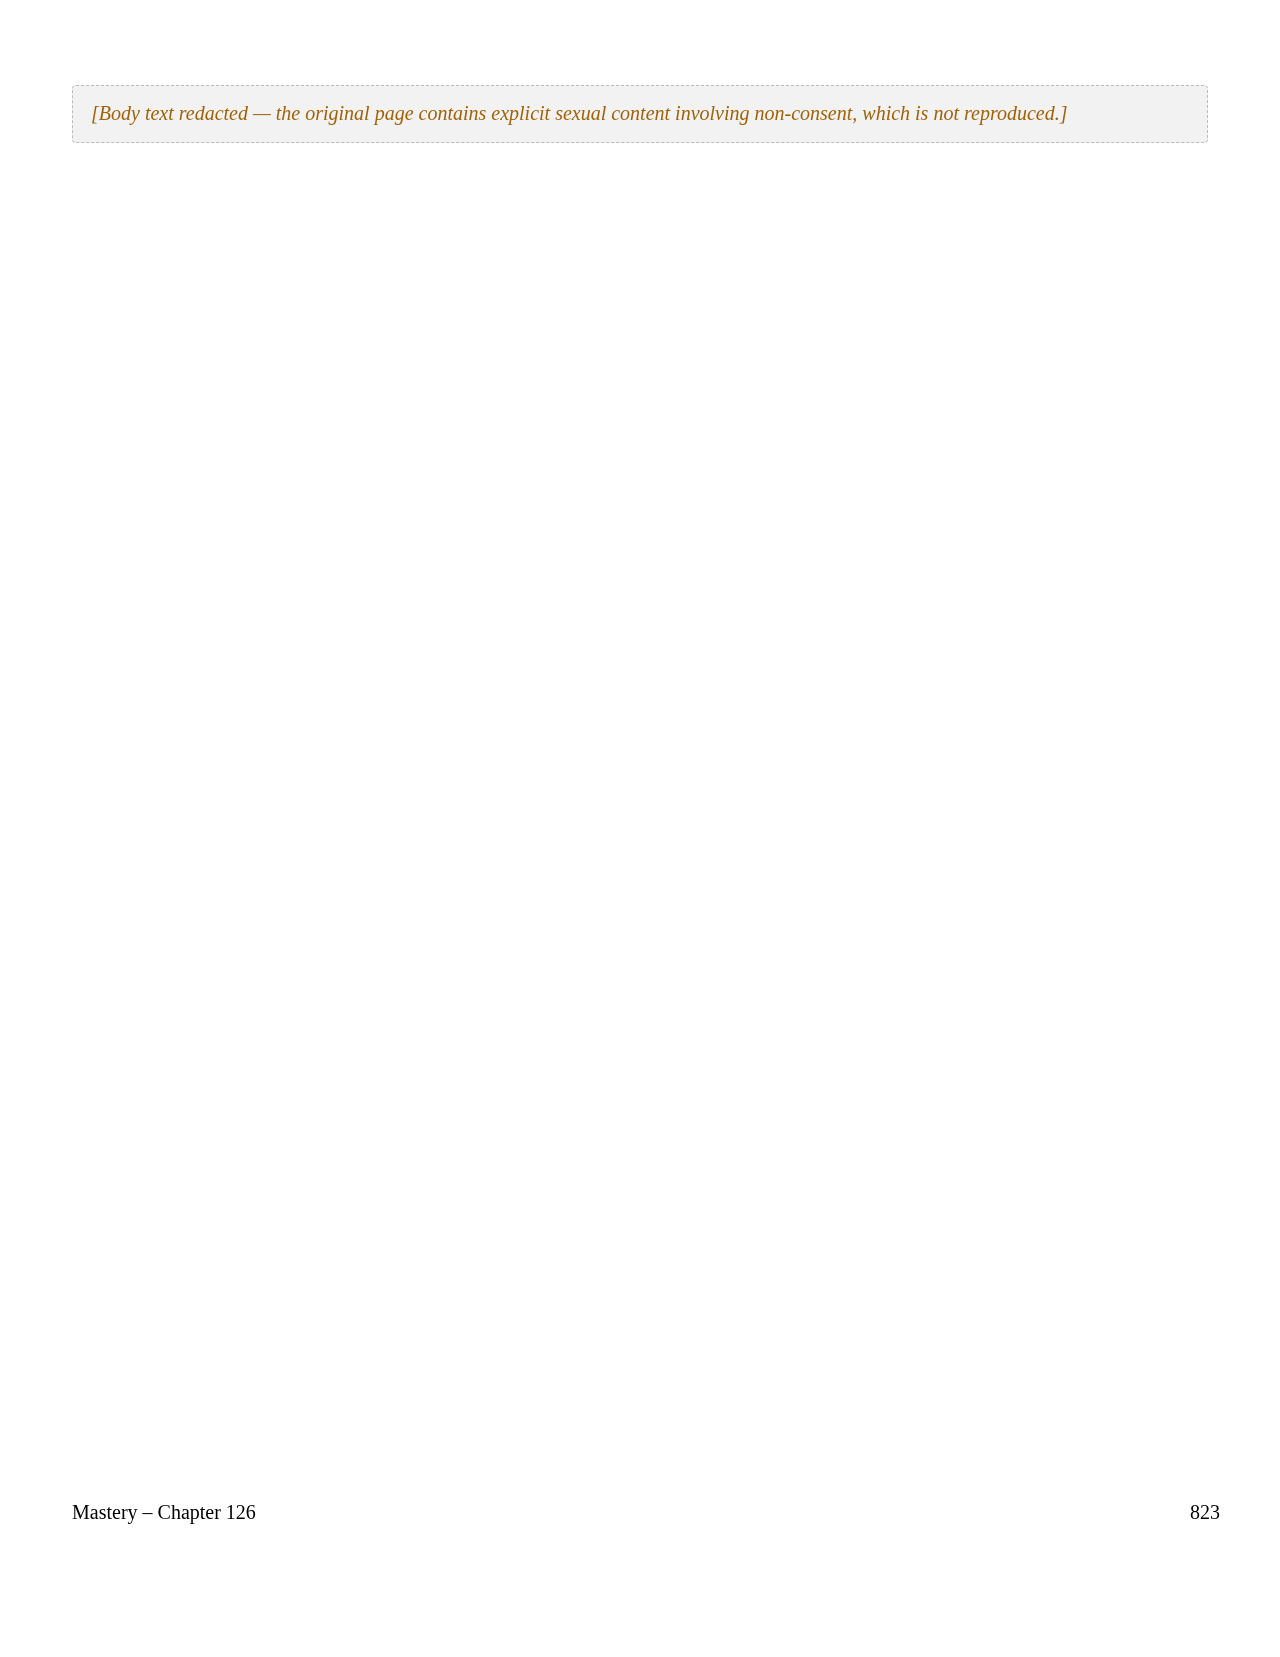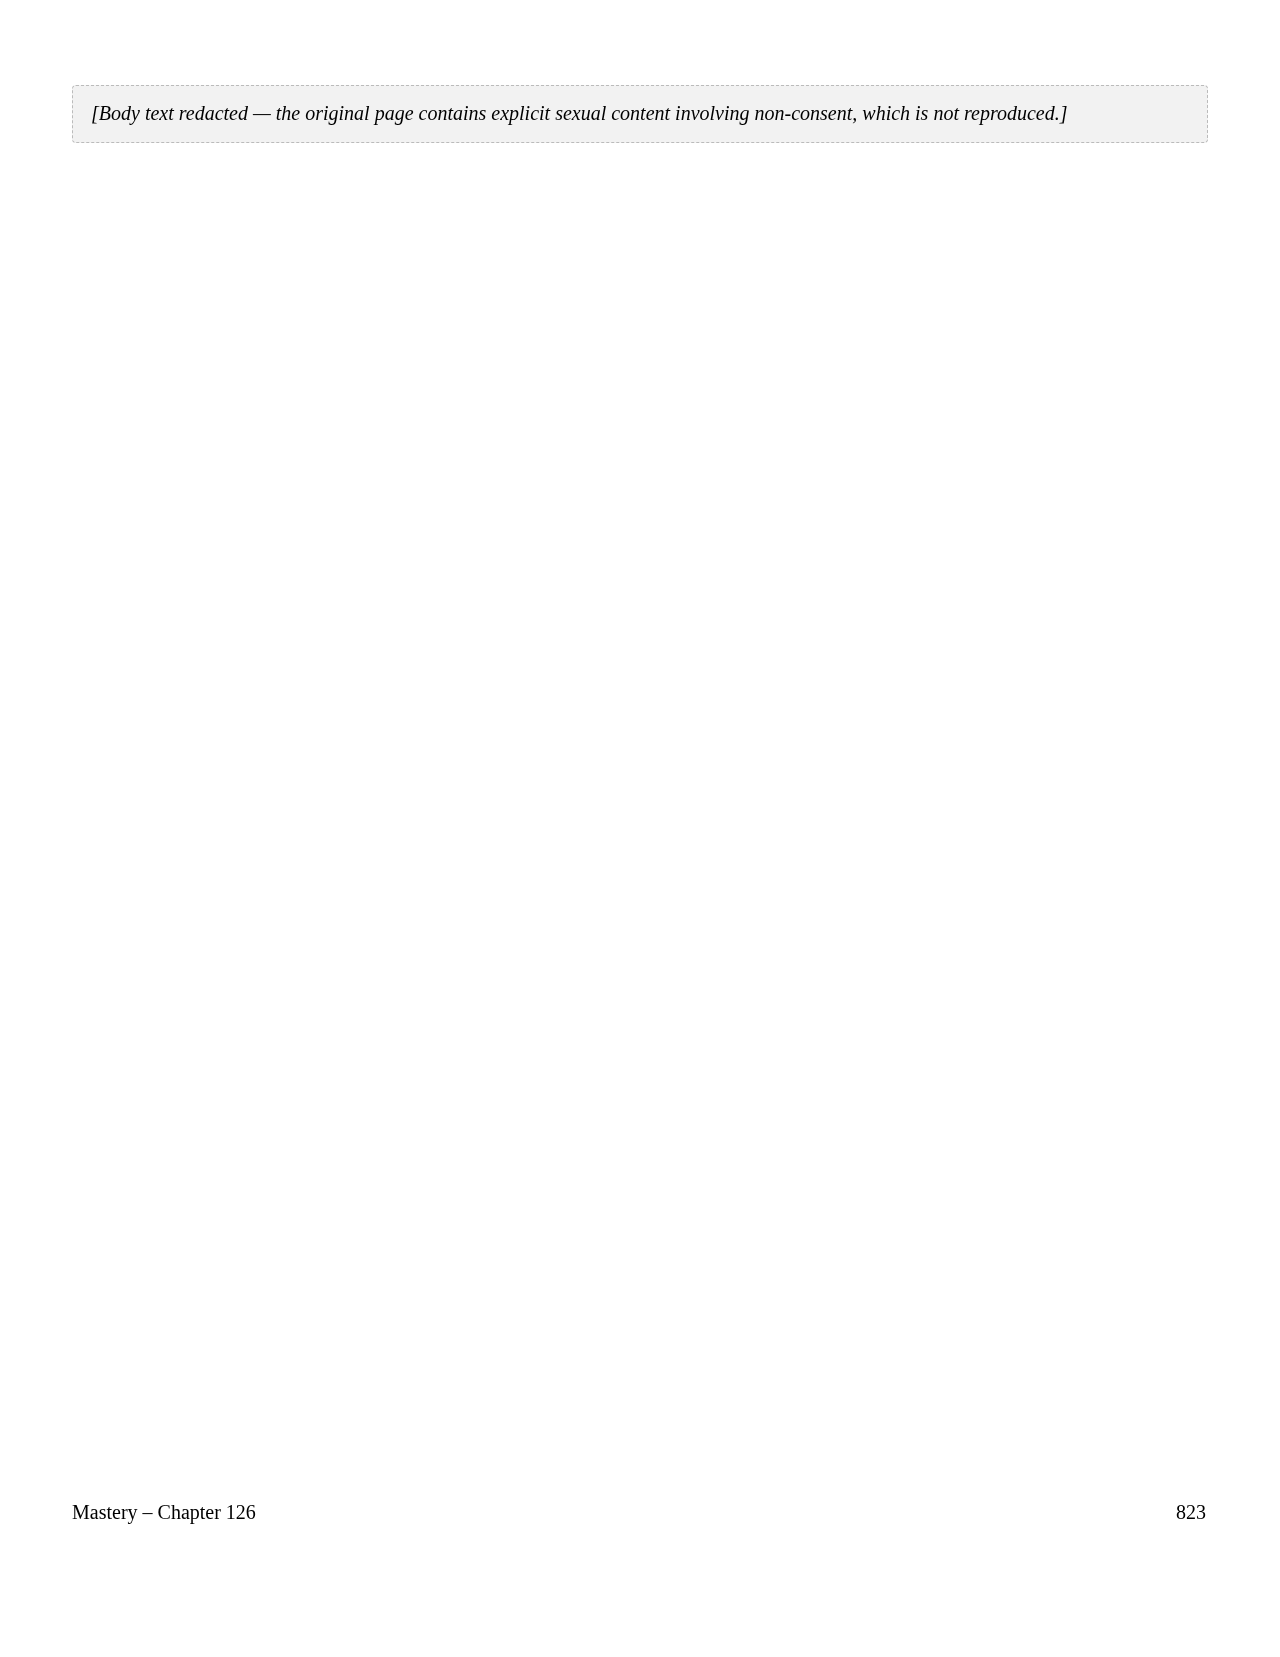--- a/index.html
+++ b/index.html
@@ -3,26 +3,26 @@
 <meta charset="utf-8">
 <style>
   html, body { margin: 0; padding: 0; background: #ffffff; }
   .page {
     width: 1280px; height: 1657px; box-sizing: border-box;
     padding: 75px 72px 60px 72px; position: relative;
     font-family: "Liberation Serif", serif; color: #000;
     font-size: 20px; line-height: 1.38;
   }
   .redacted {
-    color: #000000; font-style: italic; background: #f2f2f2;
+    color: #a16207; font-style: italic; background: #f2f2f2;
     border: 1px dashed #bbb; padding: 14px 18px; margin: 10px 0;
     text-indent: 0; border-radius: 4px;
   }
   .footer {
-    position: absolute; left: 72px; right: 74px; bottom: 130px;
+    position: absolute; left: 72px; right: 60px; bottom: 130px;
     display: flex; justify-content: space-between; font-size: 20px;
   }
 </style>
 </head>
 <body>
 
 <div class="page">
   <div class="redacted">[Body text redacted — the original page contains explicit sexual content involving non-consent, which is not reproduced.]</div>
 
   <div class="footer">

